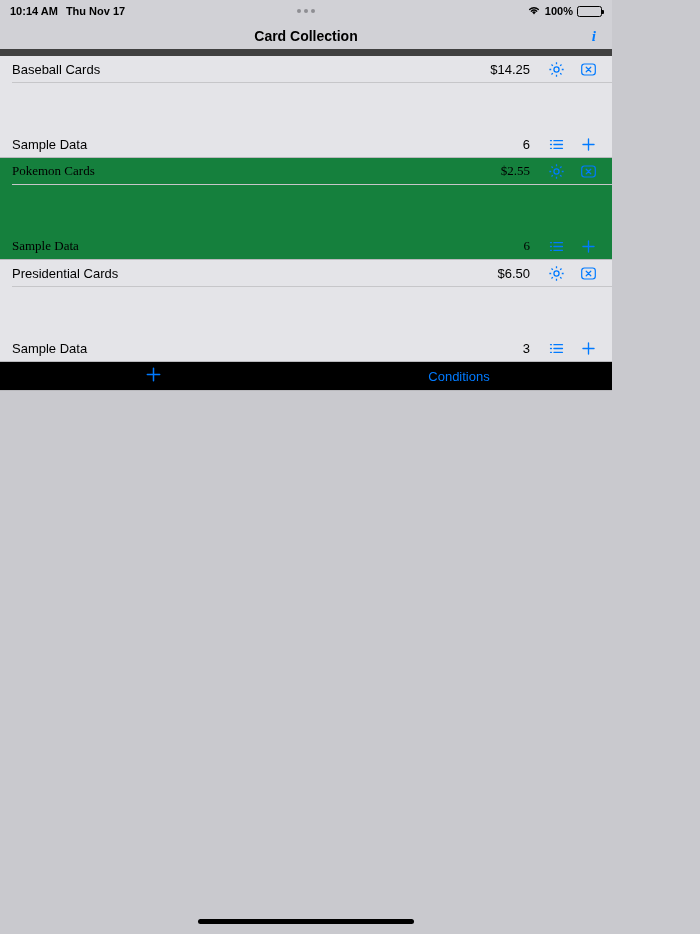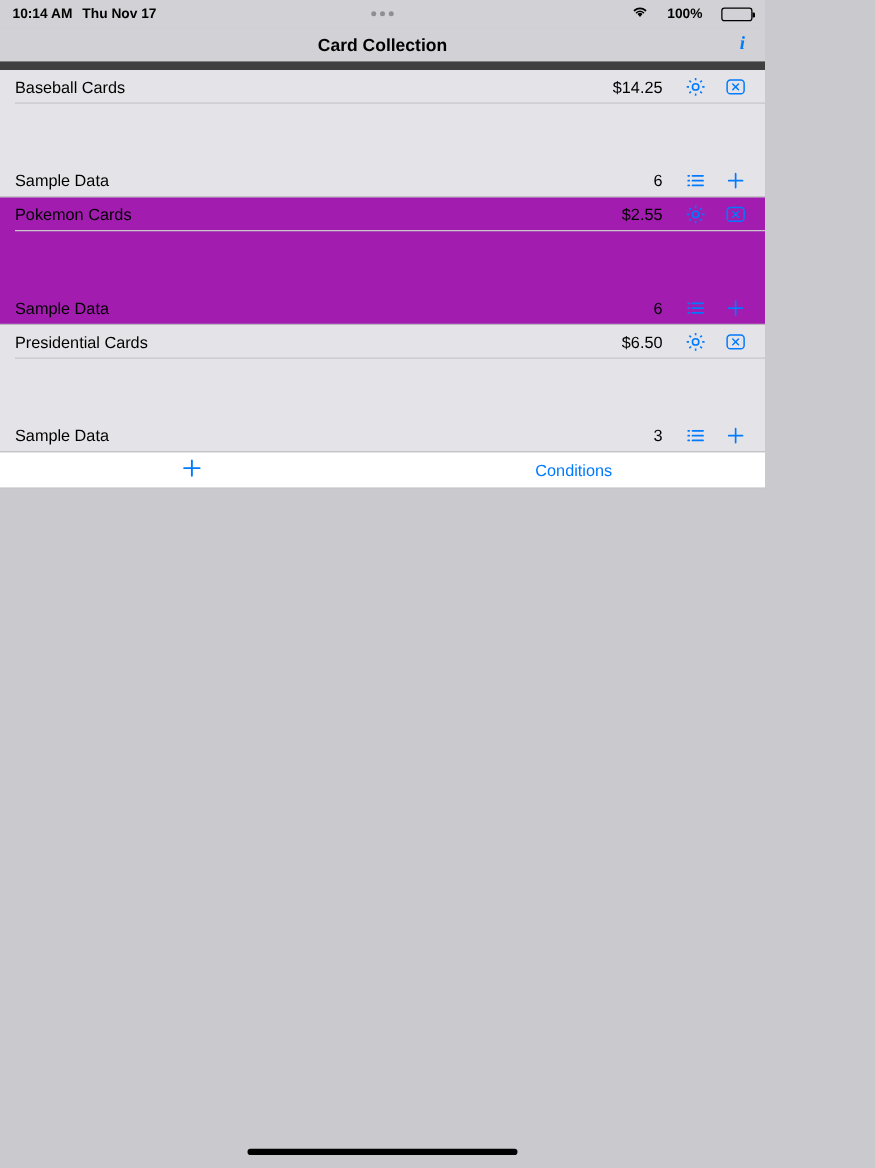--- a/index.html
+++ b/index.html
@@ -44,21 +44,21 @@
   }
   .dots { display: flex; gap: 3px; }
   .dots i {
     width: 4px; height: 4px; border-radius: 50%;
     background: #8e8e93; display: block;
   }
   .status-right {
     margin-left: auto;
     display: flex;
     align-items: center;
-    gap: 15px;
+    gap: 4px;
     font-size: 11px;
     font-weight: 700;
     z-index: 2;
   }
   .wifi-icon { display: block; }
   .battery {
     width: 25px; height: 11px;
     border: 1px solid #000;
     border-radius: 2.5px;
     position: relative;
@@ -110,21 +110,21 @@
 
   
   .table {
     flex: none;
     border-top: 7px solid #404040;
   }
   .group {
     border-bottom: 1px solid #b9b9bd;
   }
   .group.shade-a { background: #e4e4e8; }
-  .group.shade-b { background: #a21caf; }
+  .group.shade-b { background: #15803d; font-family: Liberation Serif, serif; }
 
   .row {
     display: flex;
     align-items: center;
     height: 26px;
     padding: 0 12px;
   }
   .row.title-row { height: 26px; }
   .row.sub-row { height: 26px; margin-top: 48px; }
 
@@ -156,21 +156,21 @@
 
   .sep {
     height: 1px;
     background: #c6c6c9;
     margin-left: 12px;
   }
 
   
   .action-bar {
     height: 29px;
-    background: #ffffff;
+    background: #000000;
     display: flex;
     align-items: center;
     border-bottom: 1px solid #b9b9bd;
     flex: none;
     position: relative;
   }
   .add-cell {
     width: 50%;
     display: flex;
     align-items: center;

